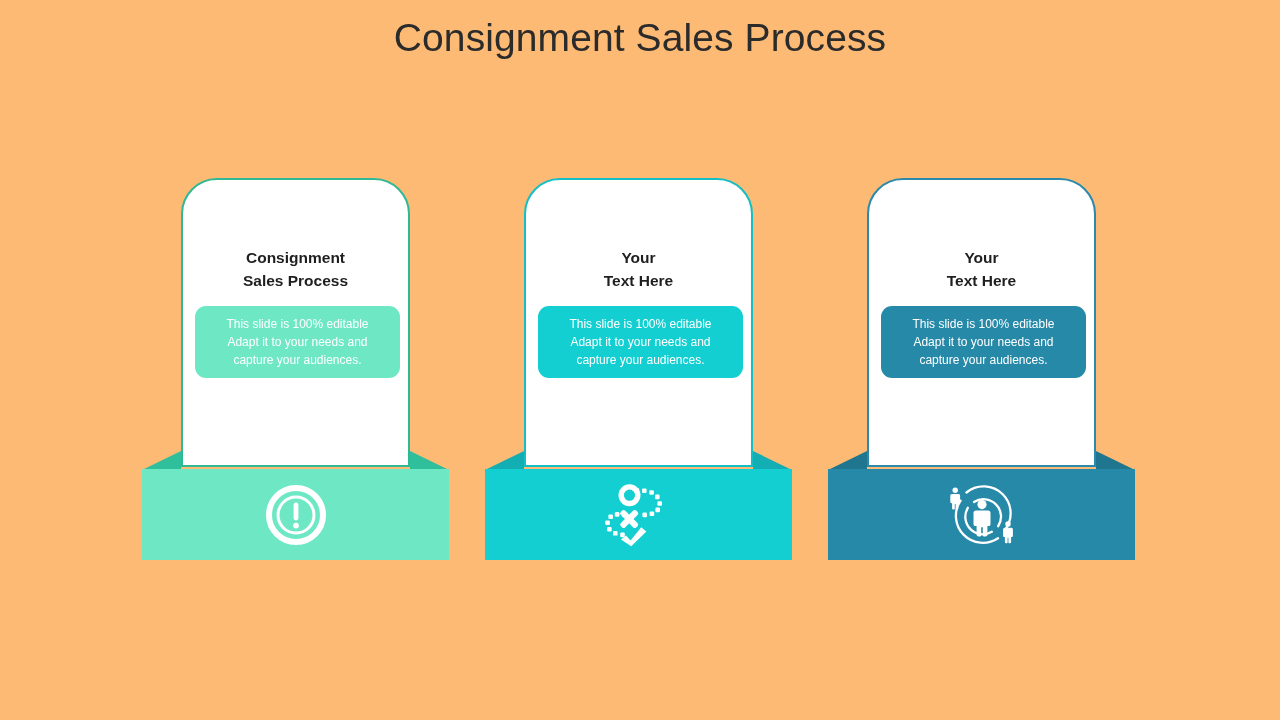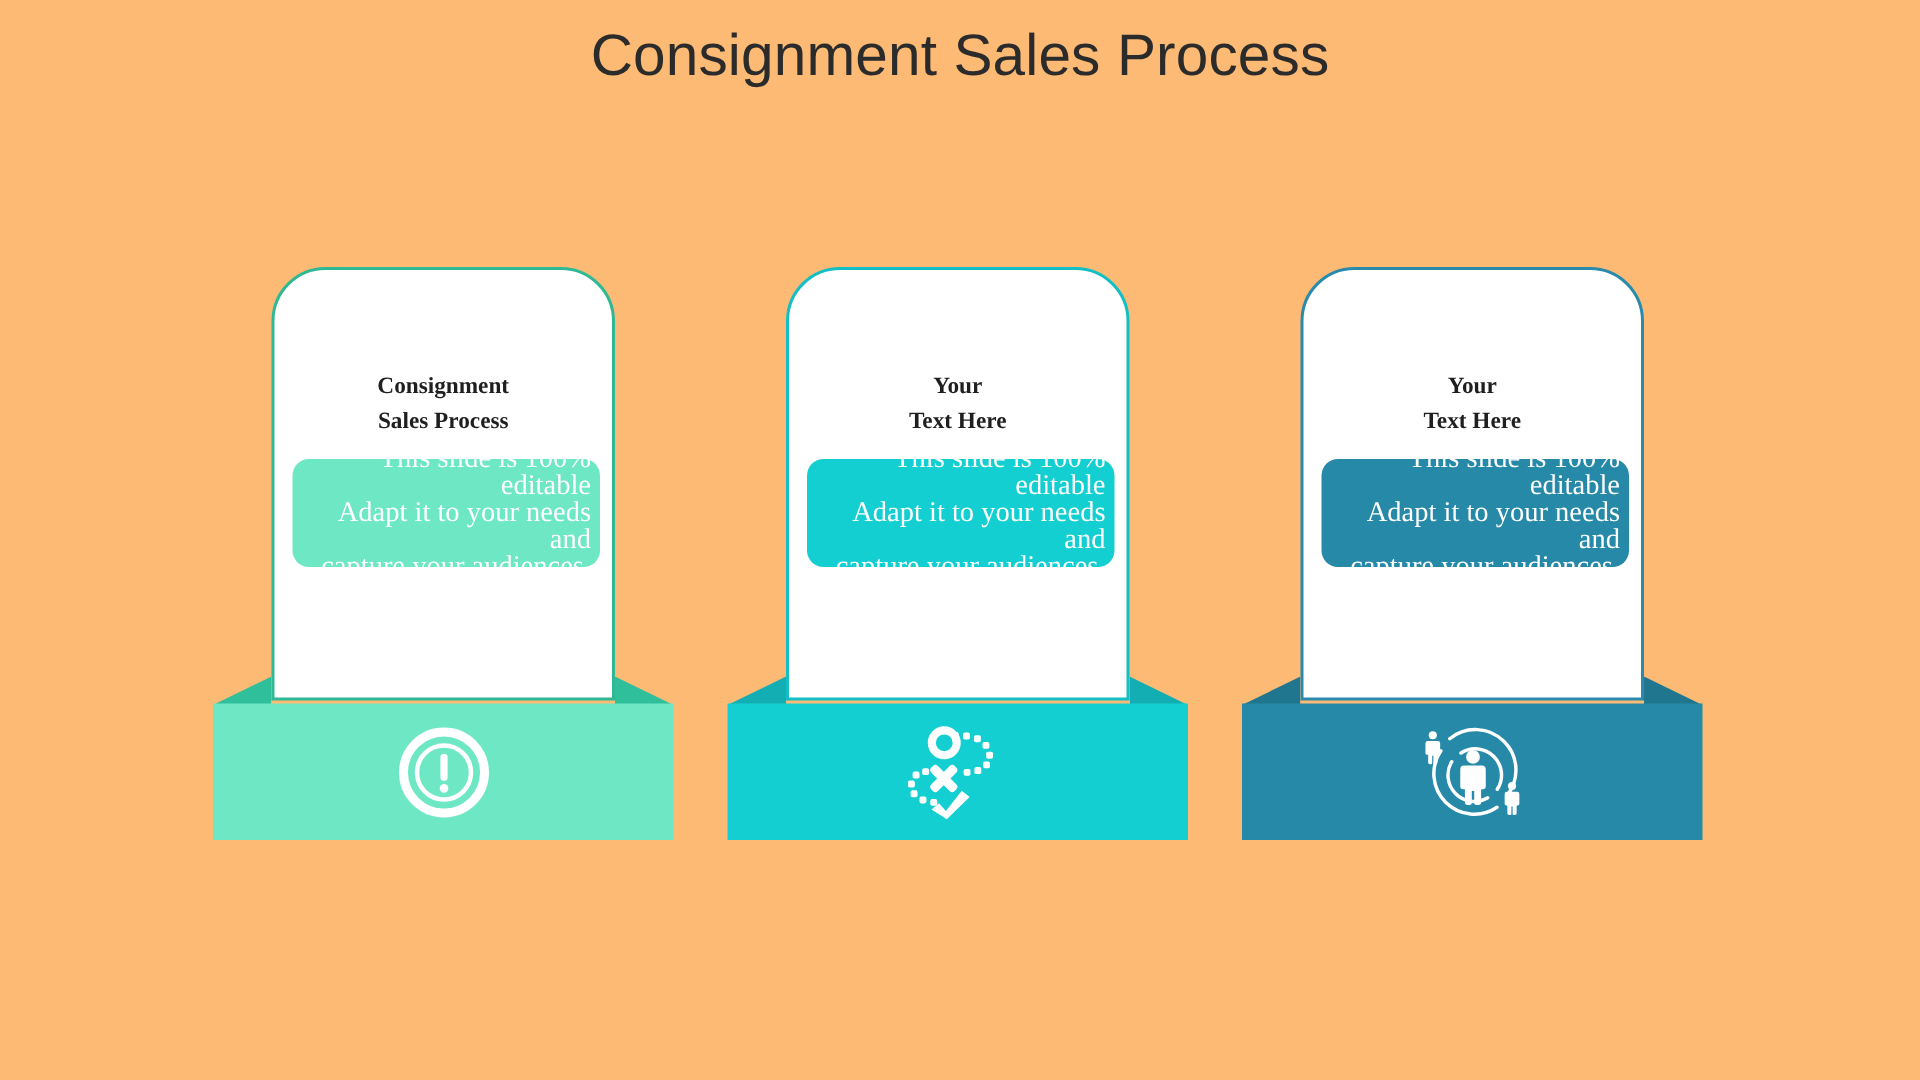--- a/index.html
+++ b/index.html
@@ -39,21 +39,20 @@
     white-space: nowrap;
   }
 
   
   #cards {
     position: absolute;
     left: 0;
     top: 178px;
     width: 1200px;
     height: 385px;
-    font-family: Liberation Serif, serif;
   }
 
   .card {
     position: absolute;
     top: 0;
     width: 307px;
     height: 382px;
   }
   .card.c0 { left: 142px; }
   .card.c1 { left: 485px; }
@@ -93,22 +92,22 @@
     top: 126px;
     width: 205px;
     height: 72px;
     border-radius: 11px;
     box-sizing: border-box;
     display: flex;
     align-items: center;
     justify-content: center;
   }
   .card-textbox .tb-text {
-    text-align: right;
-    font-size: 19px;
+    text-align: center;
+    font-size: 12px;
     line-height: 18px;
     color: #ffffff;
     white-space: pre-line;
     padding: 0 6px;
   }
 
   
   .ribbon {
     position: absolute;
     left: 0;

